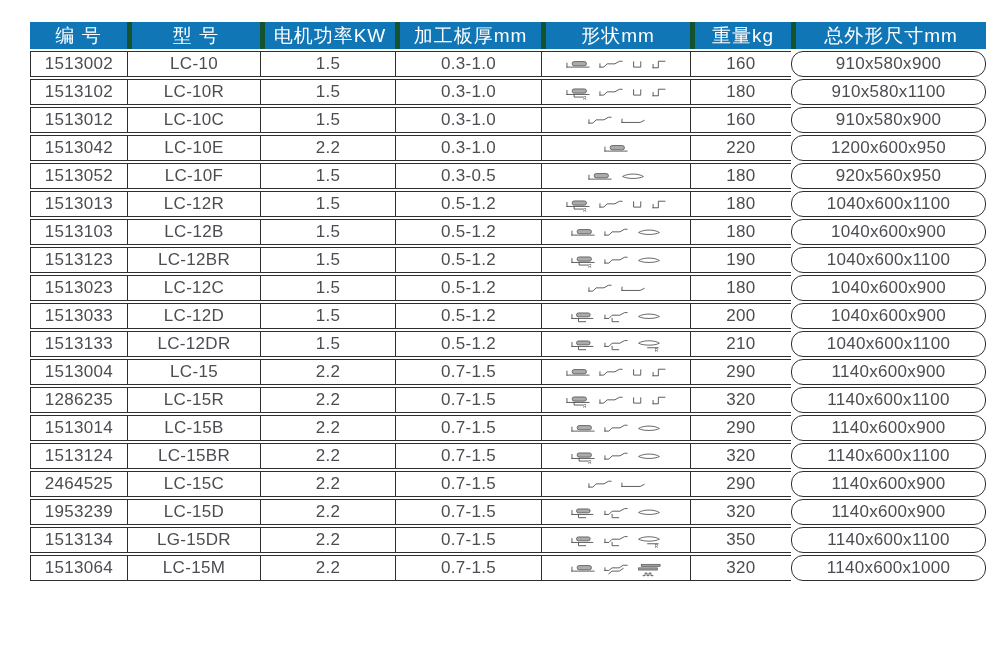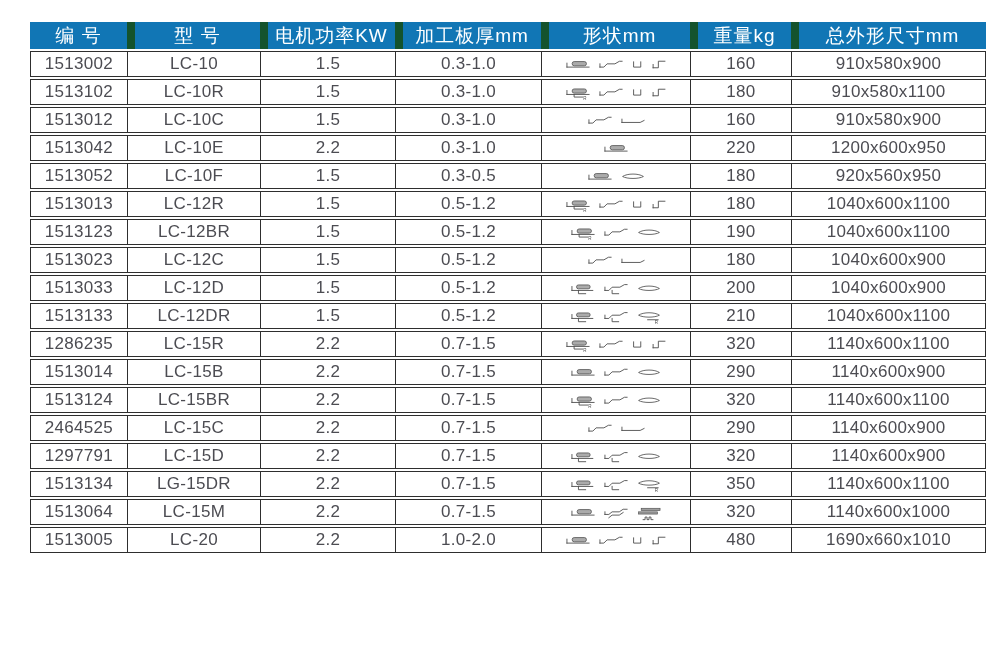--- a/index.html
+++ b/index.html
@@ -20,33 +20,33 @@
   col.c-power{width:135px;}
   col.c-thick{width:146px;}
   col.c-shape{width:149px;}
   col.c-weight{width:101px;}
   col.c-dims{width:195px;}
   th{
     background:var(--header-bg,#1176b5);
     color:var(--header-text,#ffffff);
     font-size:19px;font-weight:normal;
     height:27px;padding:0;
-    border-left:8px solid #14532d;
+    border-left:5px solid #14532d;
     letter-spacing:1px;white-space:nowrap;overflow:hidden;
   }
   th:first-child{border-left:none;}
   td{
     border:1.5px solid var(--grid,#2e2e2e);
     border-right:none;
     height:24px;padding:0;
     text-align:center;vertical-align:middle;
     font-size:17px;color:var(--text,#4c4c52);
     letter-spacing:0.3px;white-space:nowrap;overflow:hidden;
   }
-  td:last-child{border-right:1.5px solid var(--grid,#2e2e2e);}
+  td:last-child{border-right:1.5px solid var(--grid,#2e2e2e);border-radius:12px;}
   .shape-strip{
     display:flex;align-items:center;justify-content:center;gap:7px;height:24px;
   }
   .shape-strip svg{display:block;}
 </style>
 </head>
 <body>
 
 <div class="page">
   <table class="spec">
@@ -197,20 +197,42 @@
               </svg>
               <svg viewBox="0 0 24 26" width="16" height="17">
                 <path fill="none" stroke="#4f4f4f" stroke-width="1.4" stroke-linecap="square" stroke-linejoin="miter" d="M3 13v5M3 18h8V8h10"></path>
               </svg>
             </div>
           </td>
           <td>180</td>
           <td>1040x600x1100</td>
         </tr>
         <tr>
+          <td>1513103</td>
+          <td>LC-12B</td>
+          <td>1.5</td>
+          <td>0.5-1.2</td>
+          <td>
+            <div class="shape-strip">
+              <svg viewBox="0 0 40 26" width="26" height="17">
+                <path fill="none" stroke="#4f4f4f" stroke-width="1.4" stroke-linecap="square" stroke-linejoin="miter" d="M3 11v6M3 17h34"></path>
+                <rect x="11" y="8.5" width="22" height="6.5" rx="3.2" fill="#ababab" stroke="#4f4f4f" stroke-width="1.2"></rect>
+              </svg>
+              <svg viewBox="0 0 40 26" width="26" height="17">
+                <path fill="none" stroke="#4f4f4f" stroke-width="1.4" stroke-linecap="square" stroke-linejoin="miter" d="M3 12v5M3 17h6l5-5h12l7-4h4"></path>
+              </svg>
+              <svg viewBox="0 0 40 26" width="26" height="17">
+                <path fill="none" stroke="#4f4f4f" stroke-width="1.3" d="M4 13C11 8 29 8 36 13C29 17 11 17 4 13Z"></path>
+              </svg>
+            </div>
+          </td>
+          <td>180</td>
+          <td>1040x600x900</td>
+        </tr>
+        <tr>
           <td>1513123</td>
           <td>LC-12BR</td>
           <td>1.5</td>
           <td>0.5-1.2</td>
           <td>
             <div class="shape-strip">
               <svg viewBox="0 0 40 26" width="26" height="17">
                 <path fill="none" stroke="#4f4f4f" stroke-width="1.4" stroke-linecap="square" stroke-linejoin="miter" d="M3 10v6M3 16h34"></path>
                 <rect x="11" y="7.5" width="22" height="6.5" rx="3.2" fill="#ababab" stroke="#4f4f4f" stroke-width="1.2"></rect>
                 <path fill="none" stroke="#4f4f4f" stroke-width="1.4" stroke-linecap="square" stroke-linejoin="miter" d="M14 16v4h13"></path>
@@ -287,20 +309,45 @@
                 <path fill="none" stroke="#4f4f4f" stroke-width="1.3" d="M4 11C11 6 29 6 36 11C29 15 11 15 4 11Z"></path>
                 <path fill="none" stroke="#4f4f4f" stroke-width="1.4" stroke-linecap="square" stroke-linejoin="miter" d="M18 18h16"></path>
                 <text x="29" y="25" font-size="7" fill="#4f4f4f" font-family="sans-serif">R</text>
               </svg>
             </div>
           </td>
           <td>210</td>
           <td>1040x600x1100</td>
         </tr>
         <tr>
+          <td>1513004</td>
+          <td>LC-15</td>
+          <td>2.2</td>
+          <td>0.7-1.5</td>
+          <td>
+            <div class="shape-strip">
+              <svg viewBox="0 0 40 26" width="26" height="17">
+                <path fill="none" stroke="#4f4f4f" stroke-width="1.4" stroke-linecap="square" stroke-linejoin="miter" d="M3 11v6M3 17h34"></path>
+                <rect x="11" y="8.5" width="22" height="6.5" rx="3.2" fill="#ababab" stroke="#4f4f4f" stroke-width="1.2"></rect>
+              </svg>
+              <svg viewBox="0 0 40 26" width="26" height="17">
+                <path fill="none" stroke="#4f4f4f" stroke-width="1.4" stroke-linecap="square" stroke-linejoin="miter" d="M3 12v5M3 17h6l5-5h12l7-4h4"></path>
+              </svg>
+              <svg viewBox="0 0 20 26" width="13" height="17">
+                <path fill="none" stroke="#4f4f4f" stroke-width="1.4" stroke-linecap="square" stroke-linejoin="miter" d="M4 9v8h11v-8"></path>
+              </svg>
+              <svg viewBox="0 0 24 26" width="16" height="17">
+                <path fill="none" stroke="#4f4f4f" stroke-width="1.4" stroke-linecap="square" stroke-linejoin="miter" d="M3 13v5M3 18h8V8h10"></path>
+              </svg>
+            </div>
+          </td>
+          <td>290</td>
+          <td>1140x600x900</td>
+        </tr>
+        <tr>
           <td>1286235</td>
           <td>LC-15R</td>
           <td>2.2</td>
           <td>0.7-1.5</td>
           <td>
             <div class="shape-strip">
               <svg viewBox="0 0 40 26" width="26" height="17">
                 <path fill="none" stroke="#4f4f4f" stroke-width="1.4" stroke-linecap="square" stroke-linejoin="miter" d="M3 10v6M3 16h34"></path>
                 <rect x="11" y="7.5" width="22" height="6.5" rx="3.2" fill="#ababab" stroke="#4f4f4f" stroke-width="1.2"></rect>
                 <path fill="none" stroke="#4f4f4f" stroke-width="1.4" stroke-linecap="square" stroke-linejoin="miter" d="M14 16v4h13"></path>
@@ -378,21 +425,21 @@
               </svg>
               <svg viewBox="0 0 40 26" width="26" height="17">
                 <path fill="none" stroke="#4f4f4f" stroke-width="1.4" stroke-linecap="square" stroke-linejoin="miter" d="M3 11v5M3 16h28l6-3"></path>
               </svg>
             </div>
           </td>
           <td>290</td>
           <td>1140x600x900</td>
         </tr>
         <tr>
-          <td>1297791</td>
+          <td>1953239</td>
           <td>LC-15D</td>
           <td>2.2</td>
           <td>0.7-1.5</td>
           <td>
             <div class="shape-strip">
               <svg viewBox="0 0 40 26" width="26" height="17">
                 <path fill="none" stroke="#4f4f4f" stroke-width="1.4" stroke-linecap="square" stroke-linejoin="miter" d="M3 10v6M3 16h32"></path>
                 <rect x="10" y="7.5" width="21" height="6" rx="3" fill="#ababab" stroke="#4f4f4f" stroke-width="1.2"></rect>
                 <path fill="none" stroke="#4f4f4f" stroke-width="1.4" stroke-linecap="square" stroke-linejoin="miter" d="M13 16v5h11"></path>
               </svg>
@@ -449,41 +496,16 @@
               </svg>
               <svg viewBox="0 0 40 26" width="26" height="17">
                 <rect x="8" y="6.5" width="29" height="3.4" fill="#9e9e9e" stroke="#4f4f4f" stroke-width="1"></rect>
                 <rect x="4" y="12" width="29" height="3.4" fill="#9e9e9e" stroke="#4f4f4f" stroke-width="1"></rect>
                 <path fill="none" stroke="#4f4f4f" stroke-width="1.4" stroke-linecap="square" stroke-linejoin="miter" d="M11 24h3v-4h3v4h3v-4h3v4h3"></path>
               </svg>
             </div>
           </td>
           <td>320</td>
           <td>1140x600x1000</td>
-        </tr>
-        <tr>
-          <td>1513005</td>
-          <td>LC-20</td>
-          <td>2.2</td>
-          <td>1.0-2.0</td>
-          <td>
-            <div class="shape-strip">
-              <svg viewBox="0 0 40 26" width="26" height="17">
-                <path fill="none" stroke="#4f4f4f" stroke-width="1.4" stroke-linecap="square" stroke-linejoin="miter" d="M3 11v6M3 17h34"></path>
-                <rect x="11" y="8.5" width="22" height="6.5" rx="3.2" fill="#ababab" stroke="#4f4f4f" stroke-width="1.2"></rect>
-              </svg>
-              <svg viewBox="0 0 40 26" width="26" height="17">
-                <path fill="none" stroke="#4f4f4f" stroke-width="1.4" stroke-linecap="square" stroke-linejoin="miter" d="M3 12v5M3 17h6l5-5h12l7-4h4"></path>
-              </svg>
-              <svg viewBox="0 0 20 26" width="13" height="17">
-                <path fill="none" stroke="#4f4f4f" stroke-width="1.4" stroke-linecap="square" stroke-linejoin="miter" d="M4 9v8h11v-8"></path>
-              </svg>
-              <svg viewBox="0 0 24 26" width="16" height="17">
-                <path fill="none" stroke="#4f4f4f" stroke-width="1.4" stroke-linecap="square" stroke-linejoin="miter" d="M3 13v5M3 18h8V8h10"></path>
-              </svg>
-            </div>
-          </td>
-          <td>480</td>
-          <td>1690x660x1010</td>
         </tr>
       </tbody>
   </table>
 </div>
 
 </body></html>

